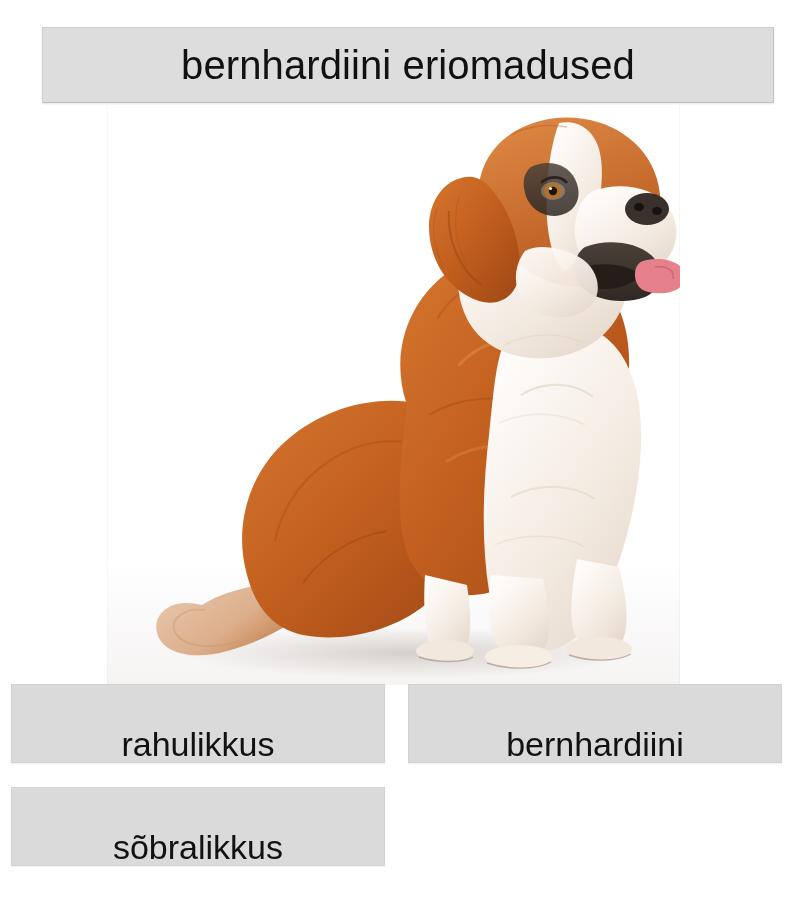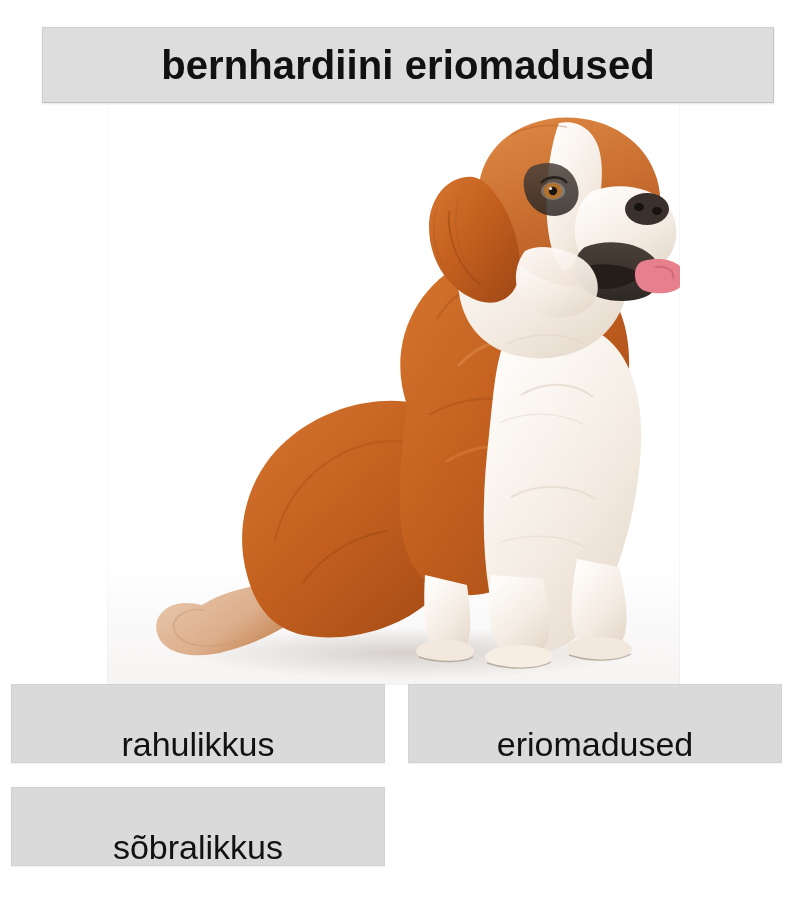--- a/index.html
+++ b/index.html
@@ -30,21 +30,21 @@
     border-bottom: 1px solid #bdbdbd;
     box-sizing: border-box;
     display: flex;
     align-items: center;
     justify-content: center;
     box-shadow: 0 1px 2px rgba(0,0,0,0.10);
   }
   .prompt-text {
     font-size: 40px;
     color: #111111;
-    font-weight: 700;
+    font-weight: 400;
     letter-spacing: 0.1px;
     line-height: 1;
     white-space: nowrap;
   }
 
   
   .illustration {
     position: absolute;
     left: 107px;
     top: 105px;
@@ -249,21 +249,21 @@
   </svg>
 </div>
 
 <div class="options">
 
   <div class="option-row">
     <div class="option-btn">
       <span class="option-label">rahulikkus</span>
     </div>
     <div class="option-btn">
-      <span class="option-label">eriomadused</span>
+      <span class="option-label">bernhardiini</span>
     </div>
   </div>
 
   <div class="option-row">
     <div class="option-btn">
       <span class="option-label">sõbralikkus</span>
     </div>
   </div>
 
 </div>

